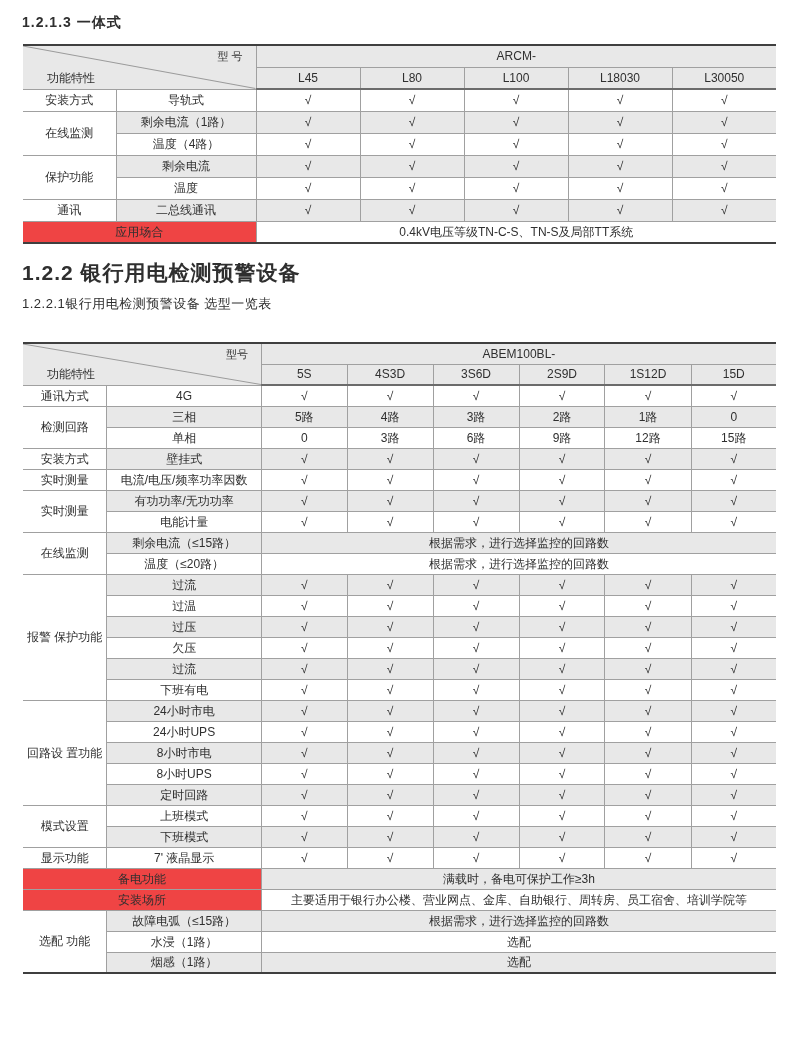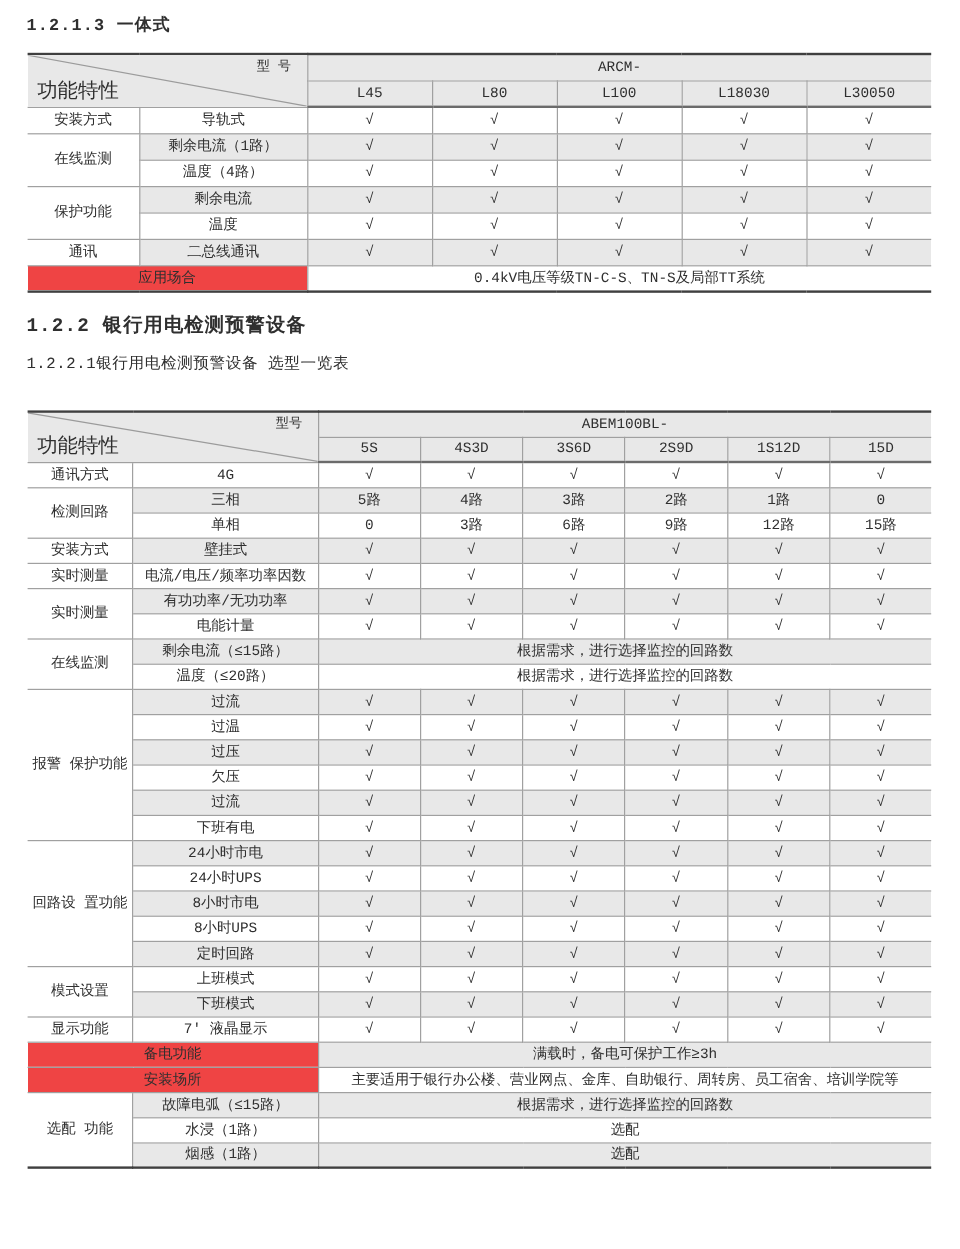--- a/index.html
+++ b/index.html
@@ -9,23 +9,23 @@
     --hdr-sep:#6b6b6b;
     --text:#2f2f2f;
   }
   *{box-sizing:border-box;}
   html,body{margin:0;padding:0;background:#ffffff;}
   body{
     width:800px;height:1041px;
     font-family:"Liberation Sans","DejaVu Sans",sans-serif;
     color:var(--text);
   }
-  .page{padding:12px 24px 0 22px;font-family:Liberation Mono, monospace;}
+  .page{padding:12px 24px 0 22px;}
   .h1{font-size:14px;font-weight:bold;letter-spacing:1px;margin:2px 0 13px 0;line-height:17px;}
-  .h2{font-size:16px;font-weight:bold;letter-spacing:1px;margin:19px 0 0 0;line-height:19px;}
+  .h2{font-size:21px;font-weight:bold;letter-spacing:1px;margin:19px 0 0 0;line-height:19px;}
   .h3{font-size:13px;font-weight:500;letter-spacing:0.5px;margin:14px 0 30px 0;line-height:16px;}
 
   table.t{
     border-collapse:collapse;
     table-layout:fixed;
     border-top:2px solid var(--heavy);
     border-bottom:2px solid var(--heavy);
     border-left-style:hidden;
     border-right-style:hidden;
     margin-left:1px;
@@ -42,21 +42,21 @@
     white-space:nowrap;
   }
   table.t2 td{height:21px;}
   td.shade{background:var(--shade);}
   td.hdr{background:var(--shade);}
   tr.model-row td, td.corner{border-bottom:2px solid var(--hdr-sep);}
   td.corner{position:relative;padding:0;}
   .corner-box{position:absolute;inset:0;}
   .corner-box svg{position:absolute;inset:0;width:100%;height:100%;display:block;}
   .corner-top{position:absolute;top:3px;right:13px;font-size:11px;}
-  .corner-bottom{position:absolute;bottom:4px;left:8px;font-size:17px;}
+  .corner-bottom{position:absolute;bottom:4px;left:24px;font-size:12px;}
   td.align-left{text-align:left;padding-left:9px;}
   td.grp-multi{white-space:pre-line;line-height:24px;}
   td.wide-label{background:#ef4444;}
 </style>
 </head>
 <body>
 
 <div class="page">
   <div class="h1">1.2.1.3 一体式</div>
   <div id="mount-table1">

